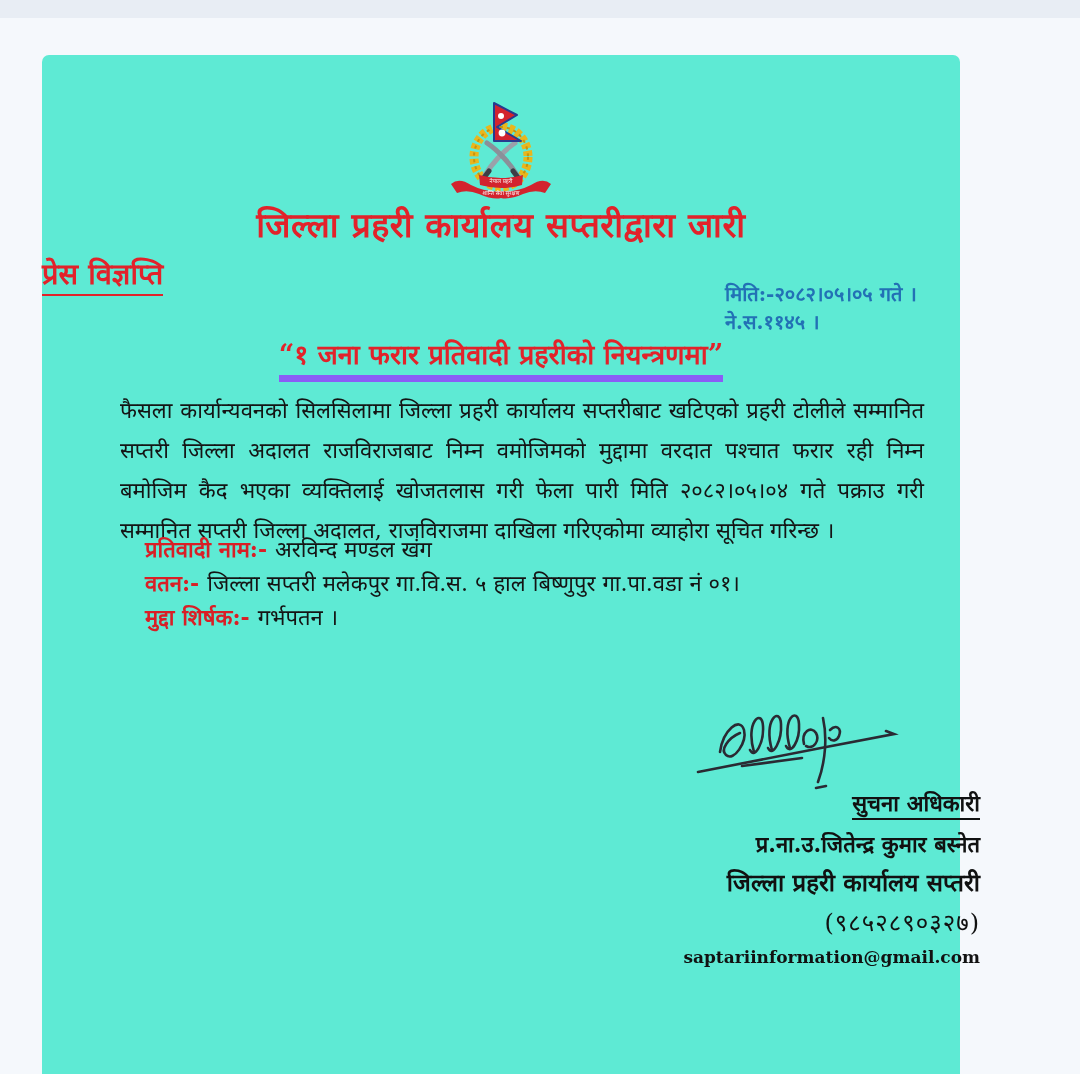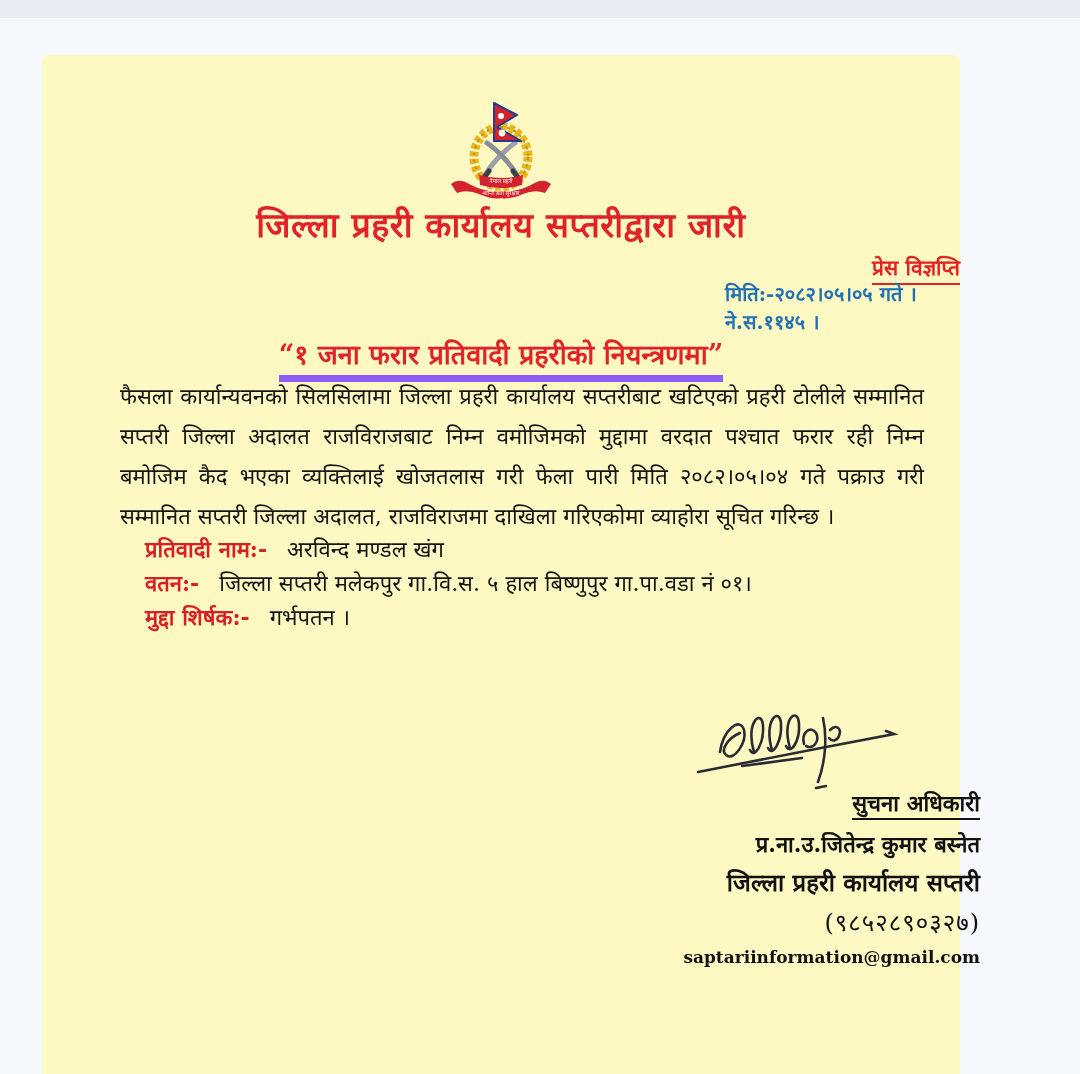--- a/index.html
+++ b/index.html
@@ -7,58 +7,58 @@
   body {
     position:relative;
     background:#f5f8fc;
     font-family:"DejaVu Serif","Liberation Serif",serif;
     color:#1c1c1c;
     overflow:hidden;
   }
   .top-band { position:absolute; left:0; top:0; width:1080px; height:18px; background:#e8edf4; }
   .doc {
     position:absolute; left:42px; top:55px; width:918px; height:1019px;
-    background:#fef9c3; border-radius:7px 7px 0 0;
+    background:#5eead4; border-radius:7px 7px 0 0;
   }
   .abs { position:absolute; }
 
   .logo-wrap { left:0; top:46px; width:918px; text-align:center; }
 
   .title {
     left:0; top:146px; width:918px; text-align:center;
     color:#e2222a; font-weight:bold; font-size:34px; letter-spacing:0.5px;
   }
   .subtitle {
-    left:0; top:198px; width:918px; text-align:right;
-    color:#e2222a; font-weight:bold; font-size:21px;
+    left:0; top:198px; width:918px; text-align:left;
+    color:#e2222a; font-weight:bold; font-size:29px;
   }
   .subtitle span, .list-heading span {
     display:inline-block; border-bottom:2px solid #e2222a; padding-bottom:2px;
   }
   .meta-block { left:683px; top:225px; color:#2271b5; font-weight:bold; font-size:20px; line-height:28px; white-space:nowrap; }
 
   .headline {
     left:0; top:280px; width:918px; text-align:center;
     color:#e2222a; font-weight:bold; font-size:27px;
   }
   .headline span { display:inline-block; border-bottom:7px solid #8b5cf6; padding-bottom:3px; }
 
   .body-par {
-    left:78px; top:322px; width:804px;
+    left:78px; top:336px; width:804px;
     font-size:22px; line-height:40px; text-align:justify; color:#141414;
   }
 
   .list-heading {
     left:0; top:450px; width:918px; text-align:center;
     color:#e2222a; font-weight:bold; font-size:22px;
   }
 
   .details { left:103px; top:482px; width:700px; font-size:22px; }
   .detail-row { margin-bottom:9px; line-height:25px; white-space:nowrap; }
-  .detail-label { color:#d91f26; font-weight:bold; margin-right:20px; }
+  .detail-label { color:#d91f26; font-weight:bold; margin-right:8px; }
   .detail-value { color:#141414;margin-top:24px; }
 
   .signature-wrap { left:648px; top:645px; width:240px; height:95px; }
 
   .sig-block { left:558px; top:732px; width:380px; text-align:right; color:#111; }
   .sig-title { font-weight:bold; font-size:22px; }
   .sig-title span { display:inline-block; border-bottom:2px solid #111; padding-bottom:1px; }
   .sig-name { font-weight:bold; font-size:22px; margin-top:8px; }
   .sig-office { font-weight:bold; font-size:24px; margin-top:7px; }
   .sig-phone { font-weight:normal; font-size:24px; margin-top:7px; letter-spacing:1px; }

